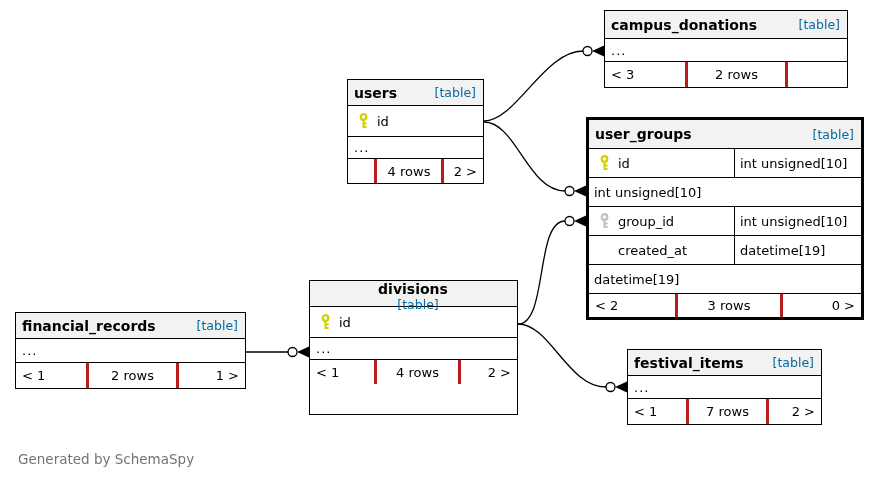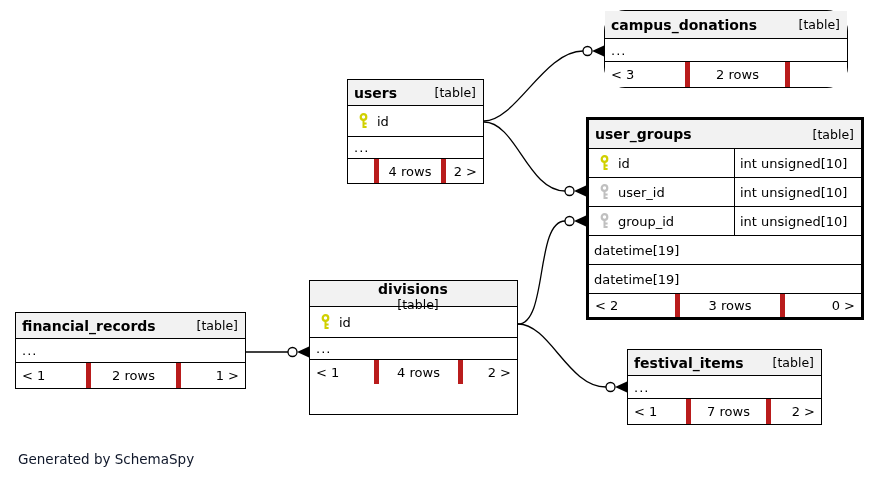--- a/index.html
+++ b/index.html
@@ -6,42 +6,42 @@
   #diagram{position:relative;width:883px;height:481px;background:#fff;overflow:hidden;}
   #wires{position:absolute;left:0;top:0;width:883px;height:481px;}
 
   .tbl{position:absolute;border:1px solid #000;background:#fff;box-sizing:border-box;}
   .tbl.thick{border-width:3px;}
 
   .thead{display:flex;justify-content:space-between;align-items:center;
          background:#f2f2f2;border-bottom:1px solid #000;
          padding:0 7px 0 6px;box-sizing:border-box;}
   .tname{font-weight:bold;font-size:14px;color:#000;white-space:nowrap;}
-  .ttype{font-size:12.5px;color:#000000;white-space:nowrap;margin-left:10px;}
+  .ttype{font-size:12.5px;color:#0369a1;white-space:nowrap;margin-left:10px;}
 
   .trow{display:flex;align-items:center;border-bottom:1px solid #000;
         box-sizing:border-box;font-size:13px;color:#000;background:#fff;}
   .keyicon{width:11px;height:16px;margin:0 8px 0 10px;flex:0 0 11px;display:flex;align-items:center;}
   .keyspacer{width:11px;margin:0 8px 0 10px;flex:0 0 11px;}
   .cname{white-space:nowrap;}
   .ell{padding-left:6px;letter-spacing:1px;}
 
   .cleft{display:flex;align-items:center;height:100%;box-sizing:border-box;
          border-right:1px solid #000;flex:0 0 146px;}
   .cright{display:flex;align-items:center;height:100%;box-sizing:border-box;
           padding-left:5px;flex:1;white-space:nowrap;}
 
   .tfoot{display:flex;box-sizing:border-box;font-size:13px;color:#000;background:#fff;}
   .fcell{display:flex;align-items:center;box-sizing:border-box;height:100%;white-space:nowrap;}
-  .fcell.mid,.fcell.right{border-left:5px solid #b91c1c;}
+  .fcell.mid,.fcell.right{border-left:3px solid #b91c1c;}
   .fcell.left{padding-left:6px;justify-content:flex-start;}
   .fcell.mid{justify-content:center;}
   .fcell.right{flex:1;justify-content:flex-end;padding-right:6px;}
 
-  .note{position:absolute;left:18px;top:451px;font-size:13.5px;color:#0f172a;}
+  .note{position:absolute;left:18px;top:451px;font-size:13.5px;color:#737373;}
 </style>
 </head>
 <body>
 
 <div id="diagram">
 
   <svg id="wires" xmlns="http://www.w3.org/2000/svg">
     <g>
       <path d="M 484 121 C 516 121 544 51 583 51" fill="none" stroke="#000" stroke-width="1.3"></path>
       <circle cx="587.5" cy="51" r="4.5" fill="#fff" stroke="#000" stroke-width="1.3"></circle>
@@ -62,21 +62,21 @@
       <circle cx="610.5" cy="387" r="4.5" fill="#fff" stroke="#000" stroke-width="1.3"></circle>
       <polygon points="615,387 627,381.5 627,392.5" fill="#000"></polygon>
     </g>
     <g>
       <path d="M 246 352 L 288 352" fill="none" stroke="#000" stroke-width="1.3"></path>
       <circle cx="292.5" cy="352" r="4.5" fill="#fff" stroke="#000" stroke-width="1.3"></circle>
       <polygon points="297,352 309,346.5 309,357.5" fill="#000"></polygon>
     </g>
   </svg>
 
-  <div class="tbl" style="left:604px;top:10px;width:244px;height:78px;border-radius:21px;">
+  <div class="tbl" style="left:604px;top:10px;width:244px;height:78px;">
     <div class="thead" style="height:28px;">
       <span class="tname">campus_donations</span>
       <span class="ttype">[table]</span>
     </div>
     <div class="trow ell" style="height:23px;">
       <span>...</span>
     </div>
     <div class="tfoot" style="height:25px;">
       <span class="fcell left" style="flex:0 0 80px;">&lt; 3</span>
       <span class="fcell mid" style="flex:0 0 100px;">2 rows</span>
@@ -119,44 +119,39 @@
           <svg width="11" height="16" viewBox="0 0 11 16">
               <circle cx="5.5" cy="4" r="2.8" fill="none" stroke="#d0d000" stroke-width="2.2"></circle>
               <path d="M5.5 6.8 V15 M5.5 10.5 H8.6 M5.5 14 H8.6" stroke="#d0d000" stroke-width="2" fill="none"></path>
             </svg>
         </span>
         <span class="cname">id</span>
       </div>
       <div class="cright">int unsigned[10]</div>
     </div>
     <div class="trow" style="height:29px;">
-      <div class="cleft">
-        <span class="keyicon">
-          <svg width="11" height="16" viewBox="0 0 11 16">
-              <circle cx="5.5" cy="4" r="2.8" fill="none" stroke="#c0c0c0" stroke-width="2.2"></circle>
-              <path d="M5.5 6.8 V15 M5.5 10.5 H8.6 M5.5 14 H8.6" stroke="#c0c0c0" stroke-width="2" fill="none"></path>
-            </svg>
-        </span>
-        <span class="cname">user_id</span>
-      </div>
       <div class="cright">int unsigned[10]</div>
     </div>
     <div class="trow" style="height:29px;">
       <div class="cleft">
         <span class="keyicon">
           <svg width="11" height="16" viewBox="0 0 11 16">
               <circle cx="5.5" cy="4" r="2.8" fill="none" stroke="#c0c0c0" stroke-width="2.2"></circle>
               <path d="M5.5 6.8 V15 M5.5 10.5 H8.6 M5.5 14 H8.6" stroke="#c0c0c0" stroke-width="2" fill="none"></path>
             </svg>
         </span>
         <span class="cname">group_id</span>
       </div>
       <div class="cright">int unsigned[10]</div>
     </div>
     <div class="trow" style="height:29px;">
+      <div class="cleft">
+        <span class="keyspacer"></span>
+        <span class="cname">created_at</span>
+      </div>
       <div class="cright">datetime[19]</div>
     </div>
     <div class="trow" style="height:29px;">
       <div class="cright">datetime[19]</div>
     </div>
     <div class="tfoot" style="height:23px;">
       <span class="fcell left" style="flex:0 0 86px;">&lt; 2</span>
       <span class="fcell mid" style="flex:0 0 105px;">3 rows</span>
       <span class="fcell right">0 &gt;</span>
     </div>

